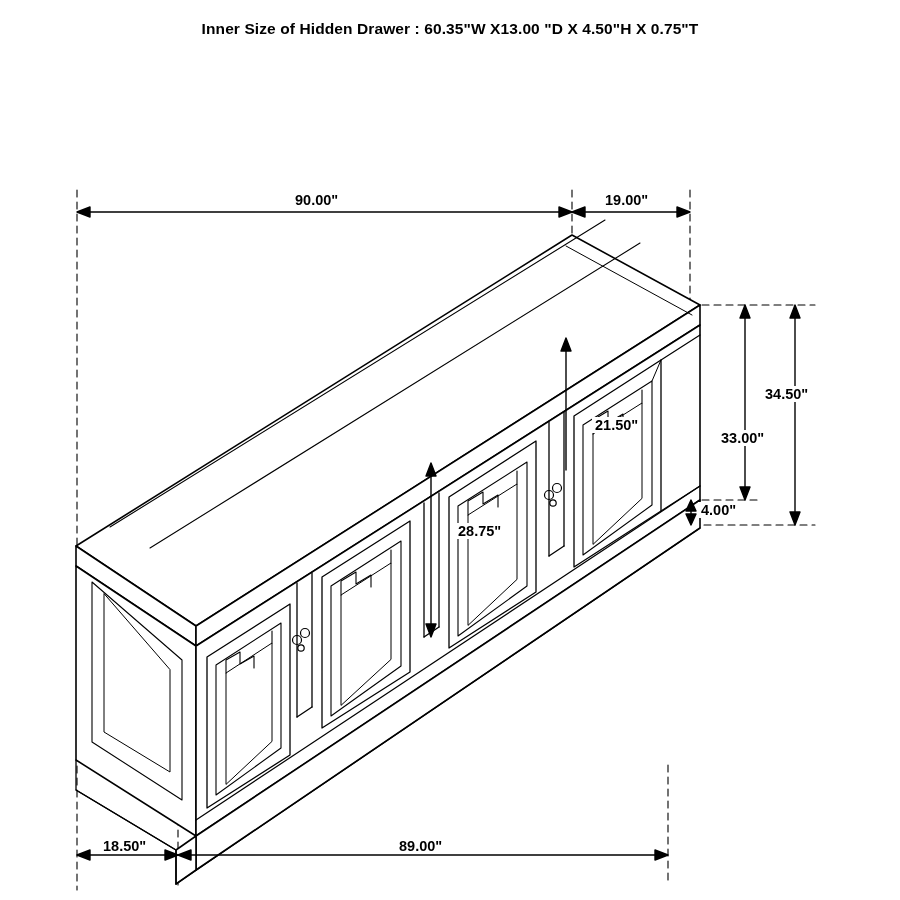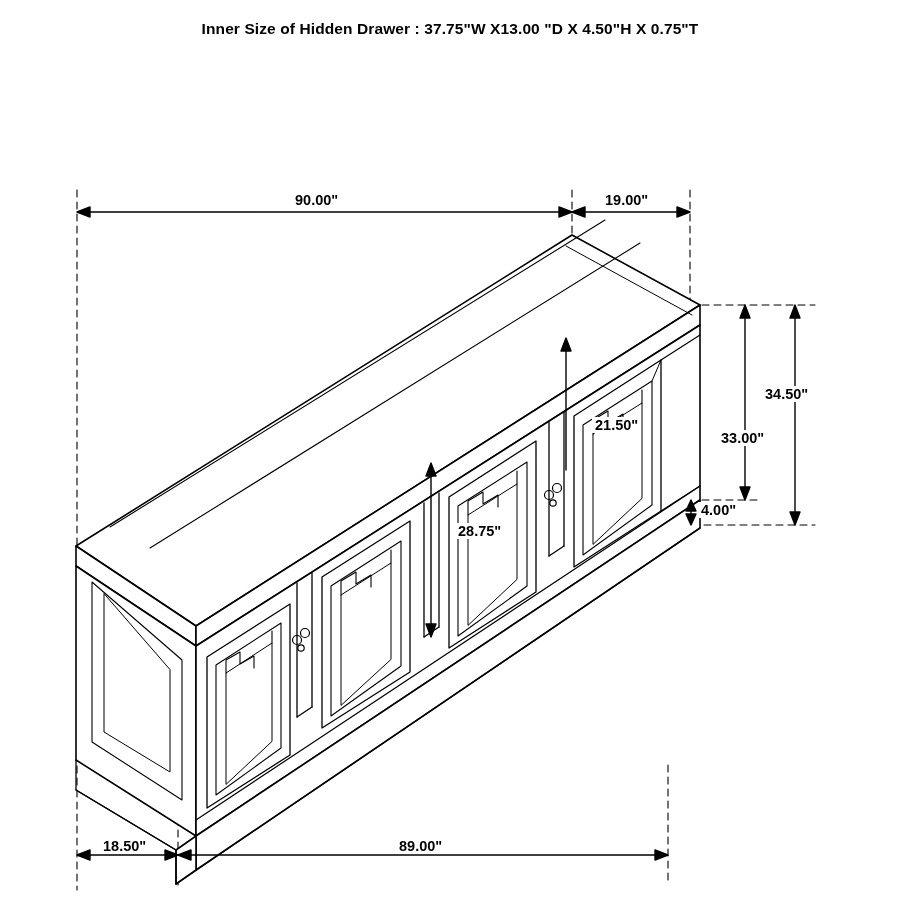--- a/index.html
+++ b/index.html
@@ -44,21 +44,21 @@
     white-space: nowrap;
     background: #ffffff;
     padding: 0 3px;
   }
 </style>
 </head>
 <body>
 
 <div id="stage">
 
-  <div class="title">Inner Size of Hidden Drawer : 37.75"W X13.00 "D X 4.50"H X 0.75"T</div>
+  <div class="title">Inner Size of Hidden Drawer : 60.35"W X13.00 "D X 4.50"H X 0.75"T</div>
 
   <svg class="drawing" viewBox="0 0 900 900">
     <g stroke="#000" fill="none" stroke-width="1.6" stroke-linejoin="round" stroke-linecap="round">
 
       <g stroke-dasharray="7 5" stroke-width="1.1">
         <line x1="77" y1="190" x2="77" y2="890"></line>
         <line x1="178" y1="770" x2="178" y2="890"></line>
         <line x1="572" y1="190" x2="572" y2="252"></line>
         <line x1="690" y1="190" x2="690" y2="330"></line>
         <line x1="668" y1="880" x2="668" y2="760"></line>

